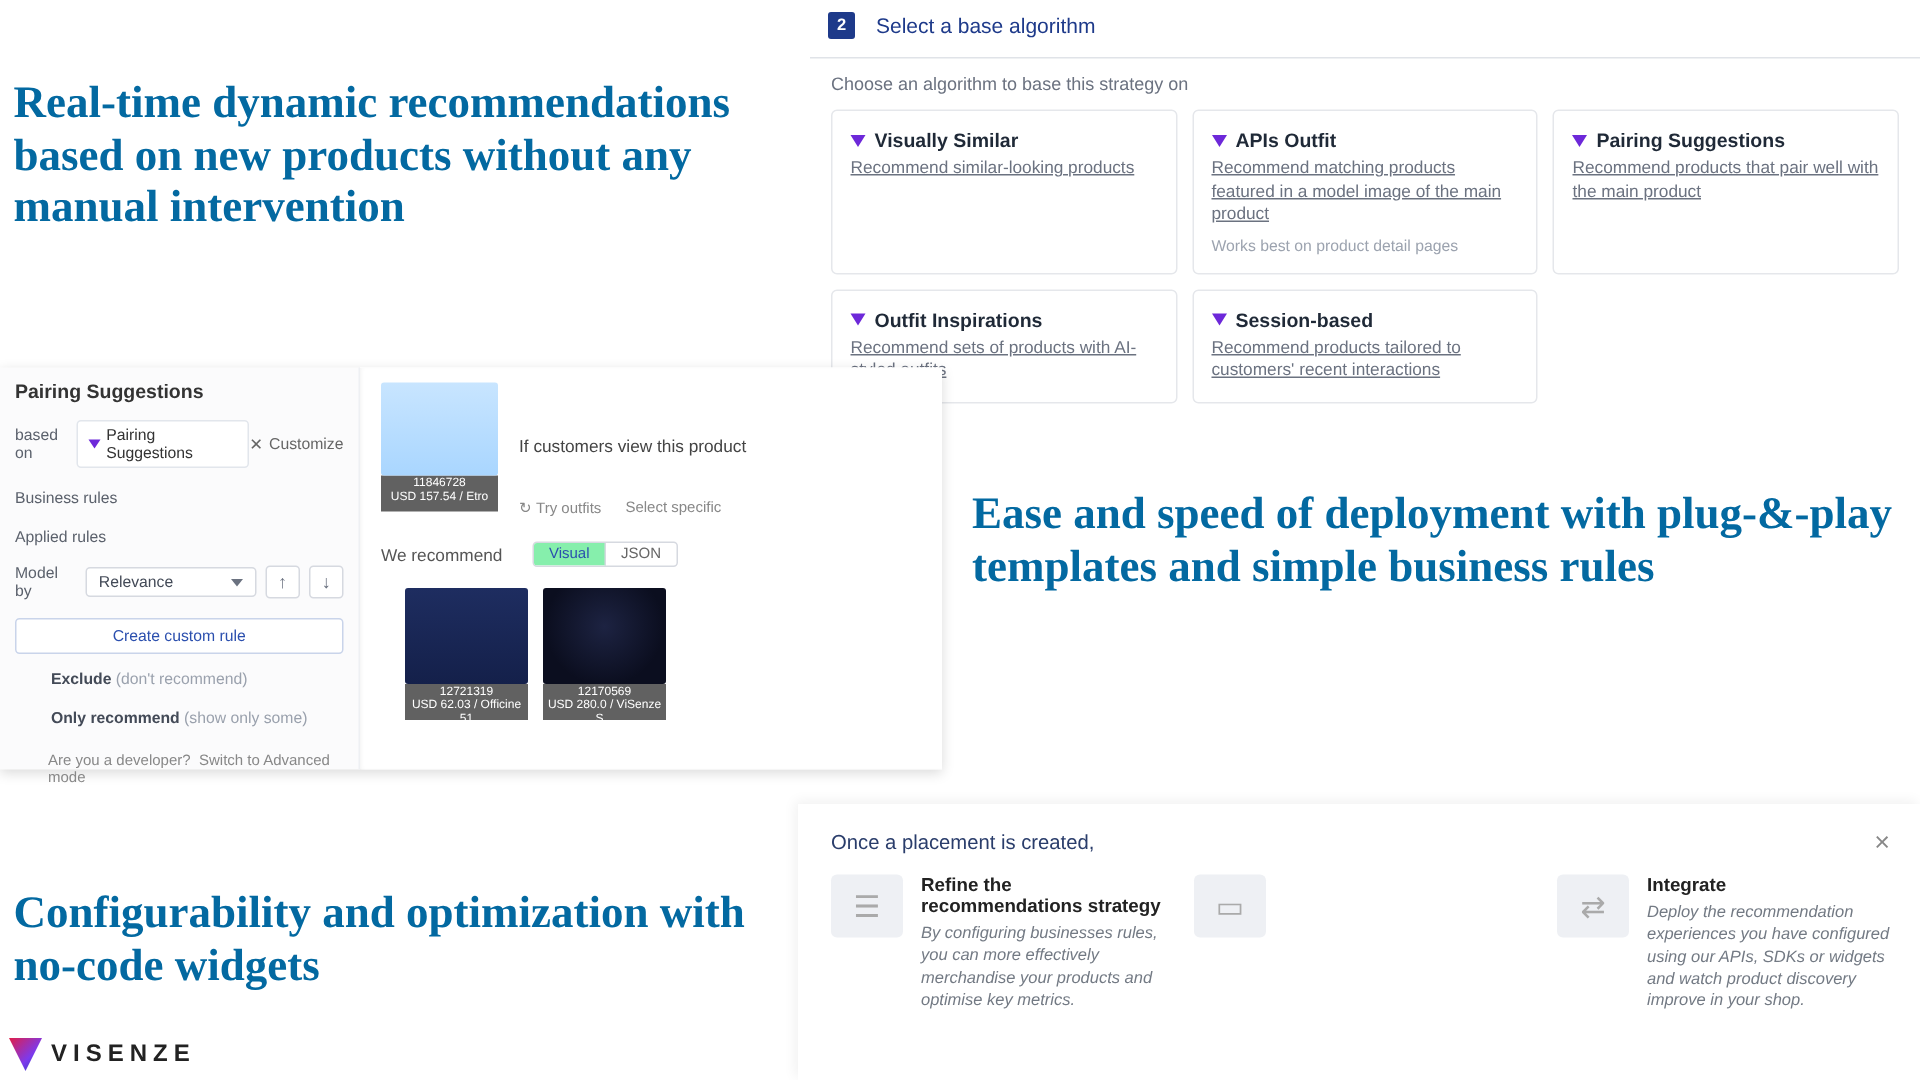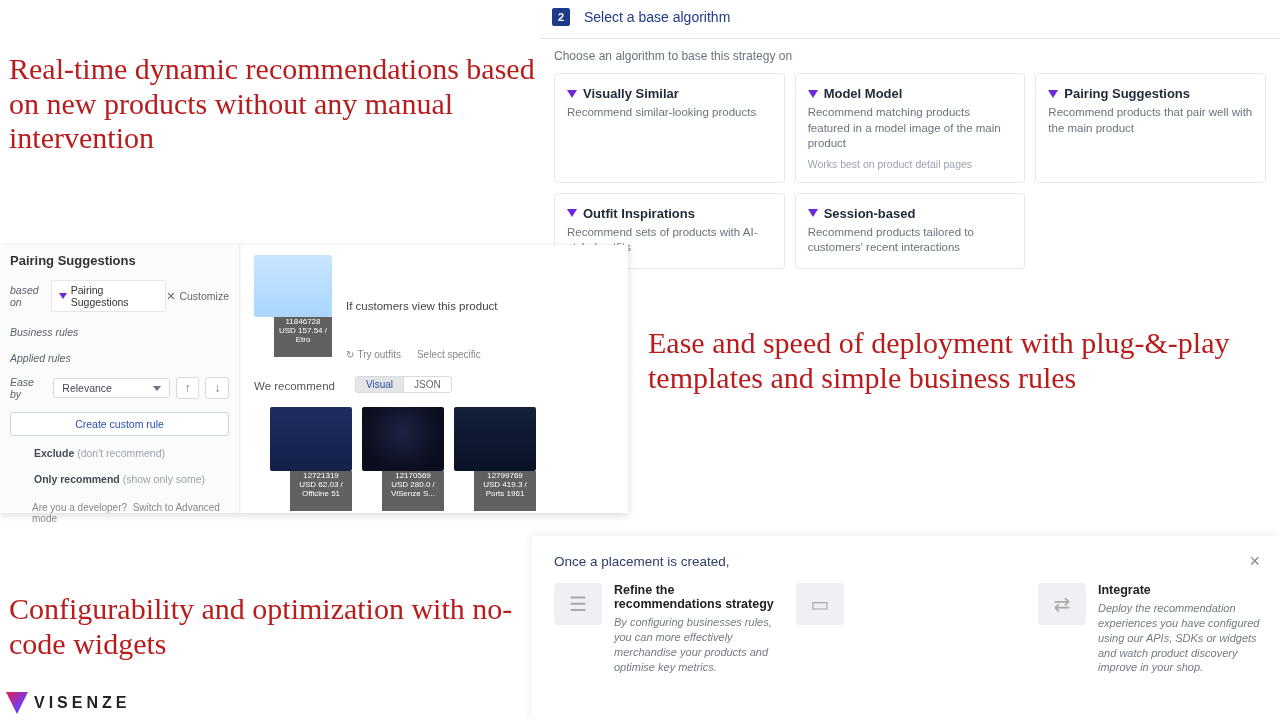--- a/index.html
+++ b/index.html
@@ -30,27 +30,27 @@
     border: 1px solid #e5e7eb; border-radius: 4px; padding: 12px;
   }
   .algo-card-title {
     display: flex; align-items: center; gap: 6px; font-weight: 600; color: #1f2937;
     font-size: 13px; margin-bottom: 4px;
   }
   .tri-icon {
     width: 0; height: 0; border-left: 5px solid transparent; border-right: 5px solid transparent;
     border-top: 8px solid #6d28d9;
   }
-  .algo-card-desc { font-size: 11.5px; color: #6b7280; line-height: 1.35; }
+  .algo-card-desc { font-size: 11.5px; color: #6b7280; line-height: 1.35; text-decoration: underline; }
   .algo-card-note { font-size: 10.5px; color: #9ca3af; margin-top: 6px; }
 
   
   .headline {
     position: absolute; font-family: "Comic Sans MS", "Segoe Script", cursive;
-    font-weight: 400; color: #b91c1c; line-height: 1.15;
+    font-weight: 700; color: #0369a1; line-height: 1.15;
   }
   .h1 { left: 9px; top: 52px; width: 530px; font-size: 30px; }
   .h2 { left: 648px; top: 326px; width: 620px; font-size: 30px; }
   .h3 { left: 9px; top: 592px; width: 520px; font-size: 30px; }
 
   
   .config-panel {
     position: absolute; left: 0; top: 245px; width: 628px; height: 268px;
     background: #fbfbfc;
     box-shadow: 0 2px 8px rgba(0,0,0,0.15);
@@ -65,21 +65,21 @@
   .based-on-row { display:flex; align-items:center; justify-content:space-between; margin-top:2px;}
   .chip {
     display:flex; align-items:center; gap:4px; border:1px solid #e2e6ec; border-radius:3px;
     padding:3px 7px; font-size:10.5px; color:#333;
     background:#fff;
   }
   .chip .tri-icon{border-top-width:6px;border-left-width:4px;border-right-width:4px;}
   .chip-ghost {
     display:flex;align-items:center;gap:4px;font-size:10.5px;color:#666;
   }
-  .mini-label{font-size:10.5px;color:#5b616c;margin-top:8px;font-style:italic;}
+  .mini-label{font-size:10.5px;color:#5b616c;margin-top:8px;}
   .sort-row{display:flex;align-items:center;gap:6px;margin-top:6px;}
   .select{
     border:1px solid #d6d9e0;border-radius:3px;padding:3px 8px;font-size:10.5px;
     display:flex;align-items:center;justify-content:space-between;width:118px;background:#fff;
   }
   .arrow-down{width:0;height:0;border-left:4px solid transparent;border-right:4px solid transparent;border-top:5px solid #6b7280;}
   .sq-btn{width:24px;height:22px;border:1px solid #d6d9e0;border-radius:3px;background:#fff;display:flex;align-items:center;justify-content:center;font-size:12px;color:#6b7280;}
   .custom-rule{
     border:1px solid #c9d4ea;border-radius:3px;text-align:center;padding:5px;
     font-size:10.5px;color:#2b4fae;background:#fff;margin-top:6px;
@@ -87,29 +87,29 @@
   .rule-row{font-size:10.5px;color:#434a57;padding:5px 4px 3px 24px;}
   .rule-row .meta{color:#9aa1ad;}
   .dev-row{font-size:10px;color:#888;padding:8px 4px 0 22px;}
   .dev-row a{color:#888;text-decoration:none;}
 
   .config-right{flex:1;padding:10px 14px 14px 14px;background:#fff;box-shadow:inset 2px 0 4px -3px rgba(0,0,0,.12);}
   .view-row{display:flex;gap:14px;align-items:center;margin-bottom:6px;}
   .main-prod{width:78px;}
   .prod-img{height:62px;background:#d8ecff;border-radius:2px;position:relative;}
   .prod-img.polo{background:linear-gradient(#c8e5ff,#a9d6ff);}
-  .prod-caption{height:40px;background:rgba(0,0,0,.62);color:#fff;font-size:8px;text-align:center;padding:1px 2px;line-height:1.1;margin-left:20px;}
+  .prod-caption{height:24px;background:rgba(0,0,0,.62);color:#fff;font-size:8px;text-align:center;padding:1px 2px;line-height:1.1;}
   .view-title{font-size:11.5px;color:#444;font-weight:500;text-align:right;}
   .toggle-row{display:flex;gap:16px;font-size:10px;color:#888;margin-left:92px;margin-top:-14px;margin-bottom:4px;}
   .toggle-row .lk{cursor:pointer;}
   .toggle-row .refresh::before{content:"\21BB";margin-right:3px;}
   .we-recommend{font-size:11.5px;color:#555;margin-top:14px;}
   .seg{display:inline-flex;border:1px solid #d6d9e0;border-radius:3px;margin-left:20px;overflow:hidden;}
   .seg span{padding:2px 10px;font-size:10px;color:#666;}
-  .seg span.active{background:#e5e5e5;color:#2b4fae;border-right:1px solid #d6d9e0;}
+  .seg span.active{background:#86efac;color:#2b4fae;border-right:1px solid #d6d9e0;}
   .rec-grid{display:flex;gap:10px;margin-top:14px;padding-left:16px;}
   .rec-grid .main-prod{width:82px;}
   .pimg{height:64px;border-radius:2px;}
   .pimg.pants{background:linear-gradient(#1e2d60,#14204a);}
   .pimg.bag{background:radial-gradient(circle at 50% 40%,#1d2342,#0b0e1f 70%);}
   .pimg.shoe{background:linear-gradient(#14213a,#0a1226);}
 
   
   .placement-panel{
     position:absolute;left:532px;top:536px;right:0;height:184px;background:#fff;
@@ -149,21 +149,21 @@
     <div class="algo-card">
       <div class="algo-card-title">
           <span class="tri-icon"></span>
           <span>Visually Similar</span>
         </div>
       <div class="algo-card-desc">Recommend similar-looking products</div>
     </div>
     <div class="algo-card">
       <div class="algo-card-title">
           <span class="tri-icon"></span>
-          <span>Model Model</span>
+          <span>APIs Outfit</span>
         </div>
       <div class="algo-card-desc">Recommend matching products featured in a model image of the main product</div>
       <div class="algo-card-note">Works best on product detail pages</div>
     </div>
     <div class="algo-card">
       <div class="algo-card-title">
           <span class="tri-icon"></span>
           <span>Pairing Suggestions</span>
         </div>
       <div class="algo-card-desc">Recommend products that pair well with the main product</div>
@@ -199,21 +199,21 @@
           <span>Pairing Suggestions</span>
         </span>
       <span class="chip-ghost">
           <span style="font-size:11px">✕</span>
           <span>Customize</span>
         </span>
     </div>
     <div class="mini-label">Business rules</div>
     <div class="mini-label">Applied rules</div>
     <div class="sort-row">
-      <span class="mini-label" style="margin:0">Ease by</span>
+      <span class="mini-label" style="margin:0">Model by</span>
       <div class="select">
           <span>Relevance</span>
           <span class="arrow-down"></span>
         </div>
       <div class="sq-btn">↑</div>
       <div class="sq-btn">↓</div>
     </div>
     <div class="custom-rule">Create custom rule</div>
     <div class="rule-row"><b>Exclude</b><span class="meta"> (don't recommend)</span></div>
     <div class="rule-row"><b>Only recommend</b><span class="meta"> (show only some)</span></div>
@@ -250,27 +250,20 @@
             <div>USD 62.03 / Officine 51</div>
           </div>
       </div>
       <div class="main-prod">
         <div class="pimg bag"></div>
         <div class="prod-caption">
             <div>12170569</div>
             <div>USD 280.0 / ViSenze S...</div>
           </div>
       </div>
-      <div class="main-prod">
-        <div class="pimg shoe"></div>
-        <div class="prod-caption">
-            <div>12799769</div>
-            <div>USD 419.3 / Ports 1961</div>
-          </div>
-      </div>
     </div>
   </div>
 </div>
 
 <div class="placement-panel">
   <div class="close-x">×</div>
   <div class="placement-title">Once a placement is created,</div>
   <div class="info-grid">
     <div class="info-col">
       <div class="info-icon">☰</div>

